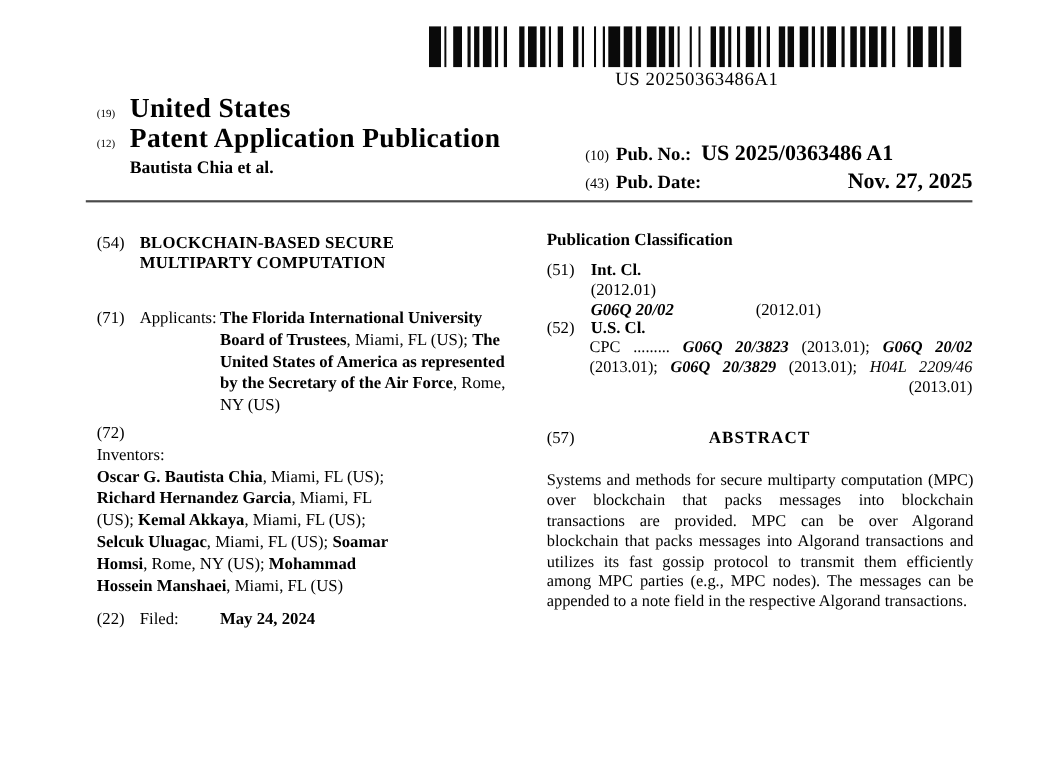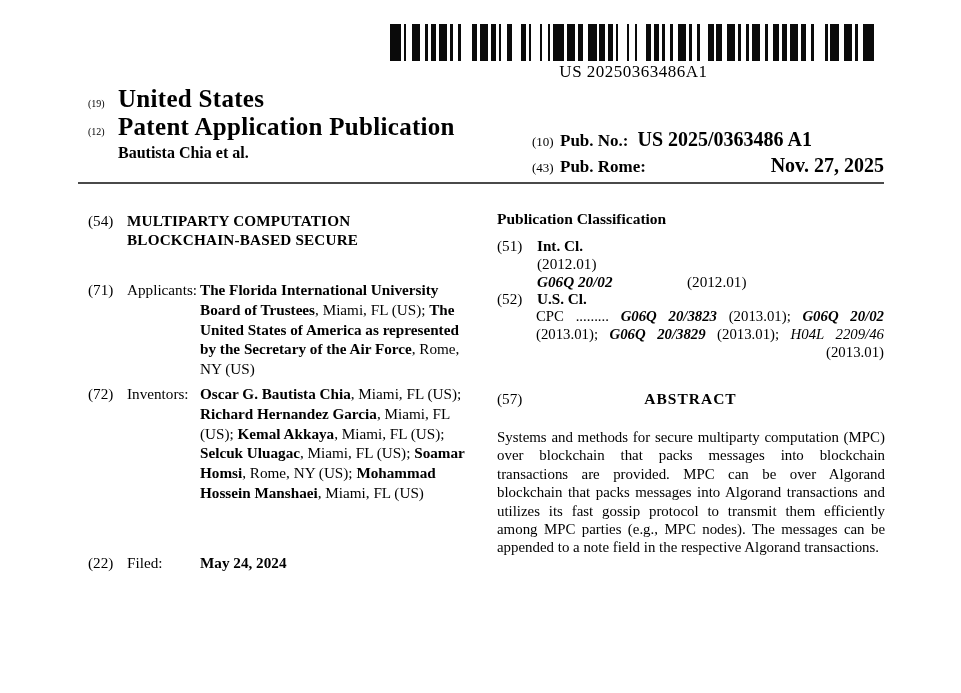--- a/index.html
+++ b/index.html
@@ -40,21 +40,21 @@
   
   .sec { position:absolute; display:flex; font-size:15.2px; line-height:19.8px; }
   .secnum { width:39px; flex:none; }
   .lbl { width:73px; flex:none; }
   .val { width:272px; }
 
   
   .sec-title { left:88px; top:211px; width:382px; }
   .title-lines { font-weight:bold; line-height:19.3px; letter-spacing:0.2px; }
   .sec-applicants { left:88px; top:280px; width:384px; }
-  .sec-inventors  { left:88px; top:384px; width:384px; }
+  .sec-inventors  { left:88px; top:384px; width:384px;flex-direction:column; }
   .sec-applno { left:88px; top:524px; width:384px; }
   .sec-filed  { left:88px; top:553px; width:384px; }
   .plain-val { font-weight:bold; }
 
   
   .pc-heading { position:absolute; left:497px; top:210px; width:387px; 
                 font-weight:bold; font-size:15.5px; }
   .sec-intcl { left:497px; top:237px; width:387px; display:block; position:absolute;
                font-size:15.2px; line-height:18px; }
   .cl-row { display:flex; }
@@ -200,32 +200,32 @@
   </div>
 
   <div class="hdr-right">
     <div class="hr-row">
       <span class="hr-num">(10)</span>
       <span class="hr-label">Pub. No.:</span>
       <span class="hr-value">US 2025/0363486 A1</span>
     </div>
     <div class="hr-row">
       <span class="hr-num">(43)</span>
-      <span class="hr-label">Pub. Rome:</span>
+      <span class="hr-label">Pub. Date:</span>
       <span class="hr-value right">Nov. 27, 2025</span>
     </div>
   </div>
 
   <div class="rule"></div>
 
   <div class="sec sec-title">
     <span class="secnum">(54)</span>
     <div class="title-lines">
+      <div>BLOCKCHAIN-BASED SECURE</div>
       <div>MULTIPARTY COMPUTATION</div>
-      <div>BLOCKCHAIN-BASED SECURE</div>
     </div>
   </div>
 
   <div class="sec sec-applicants">
     <span class="secnum">(71)</span>
     <span class="lbl">Applicants:</span>
     <div class="val"><span class="b">The Florida International University Board of Trustees</span><span>, Miami, FL (US); </span><span class="b">The United States of America as represented by the Secretary of the Air Force</span><span>, Rome, NY (US)</span></div>
   </div>
 
   <div class="sec sec-inventors">

